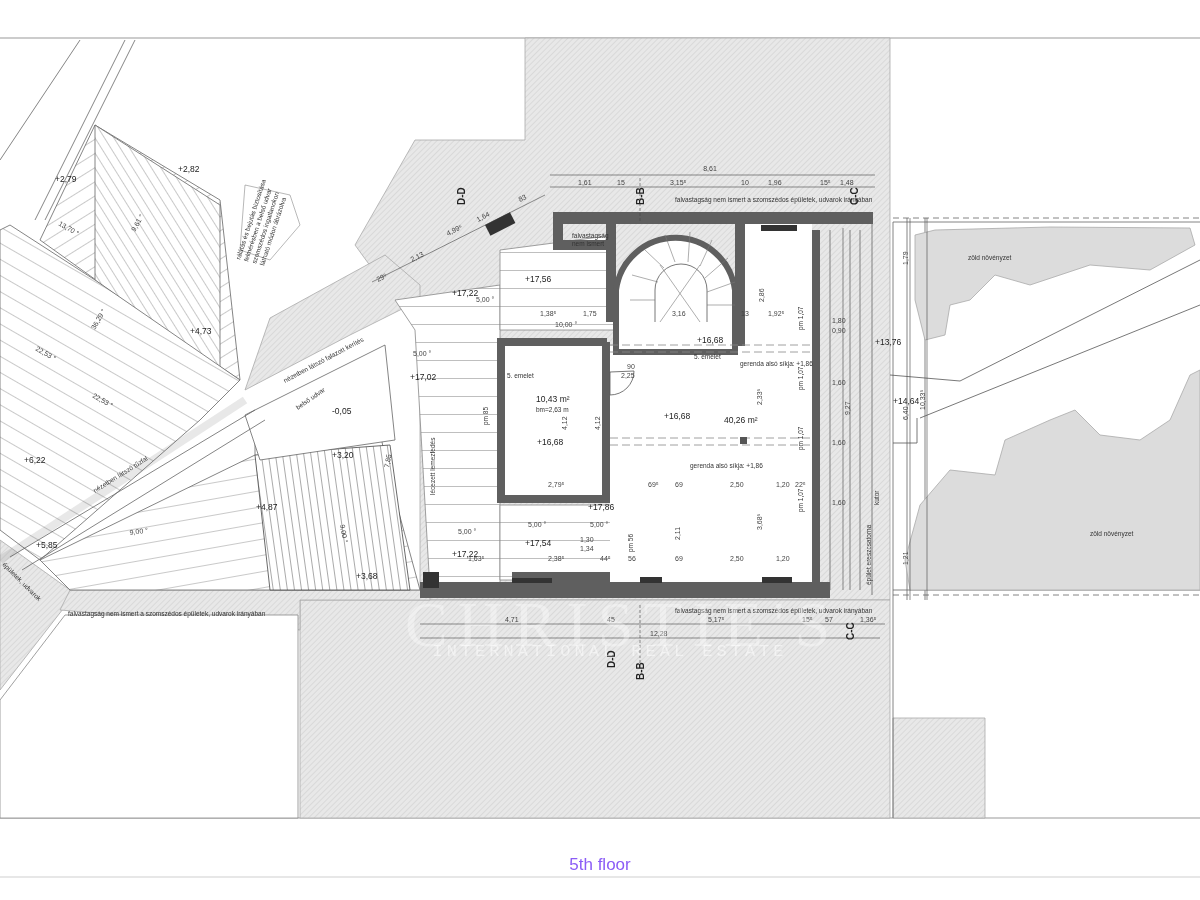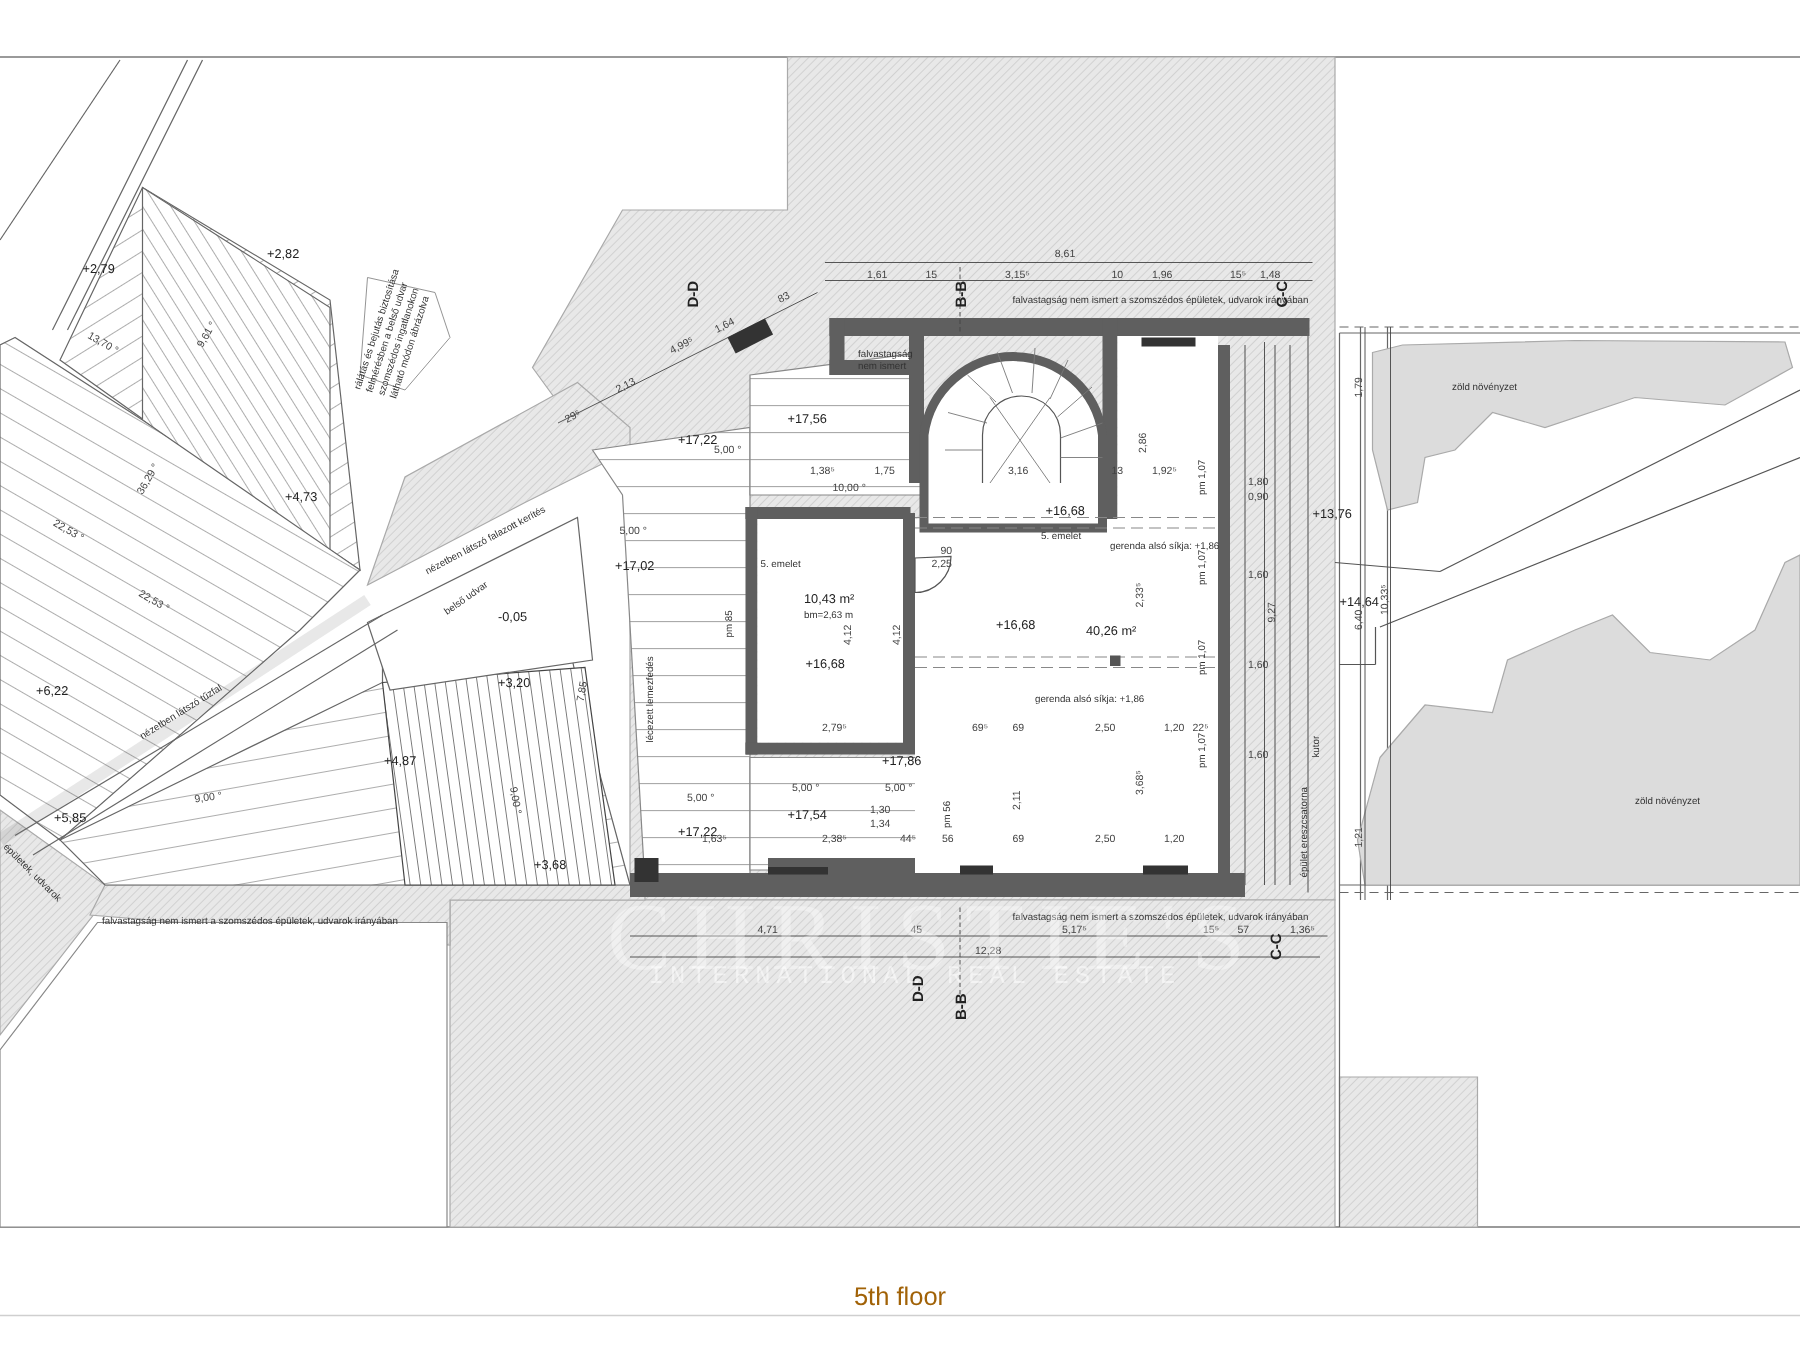--- a/index.html
+++ b/index.html
@@ -4,21 +4,21 @@
 <style>
   html, body { margin:0; padding:0; background:#ffffff; }
   body { width:1200px; height:900px; position:relative; overflow:hidden; font-family:"Liberation Sans", sans-serif; color:#333; }
   #plan { position:absolute; left:0; top:0; width:1200px; height:900px; }
   .lbl { font-family:"Liberation Sans", sans-serif; fill:#333; }
   .dim { font-size:7px; fill:#444; }
   .lvl { font-size:8.5px; fill:#222; }
   .note { font-size:6.5px; fill:#333; }
   .room { font-size:8.5px; fill:#222; }
   .sec { font-size:10px; font-weight:bold; fill:#222; }
-  #caption { position:absolute; left:0; width:1200px; top:855px; text-align:center; font-size:17px; color:#a16207; font-family:"Liberation Sans", sans-serif; }
+  #caption { position:absolute; left:0; width:1200px; top:855px; text-align:center; font-size:17px; color:#8b5cf6; font-family:"Liberation Sans", sans-serif; }
   #watermark1 { position:absolute; left:380px; top:588px; width:460px; text-align:right; font-family:"Liberation Serif", serif; font-size:64px; letter-spacing:10px; color:rgba(255,255,255,0.35); pointer-events:none; }
   #watermark2 { position:absolute; left:380px; top:642px; width:460px; text-align:center; font-family:Liberation Mono, monospace; font-size:17px; letter-spacing:4px; color:rgba(255,255,255,0.5); pointer-events:none; }
 </style>
 </head>
 <body>
 
 <svg id="plan" viewBox="0 0 1200 900" xmlns="http://www.w3.org/2000/svg">
   <defs>
     <pattern id="hatch" patternUnits="userSpaceOnUse" width="4" height="4" patternTransform="rotate(45)">
       <rect width="4" height="4" fill="#e8e8e8"></rect>

